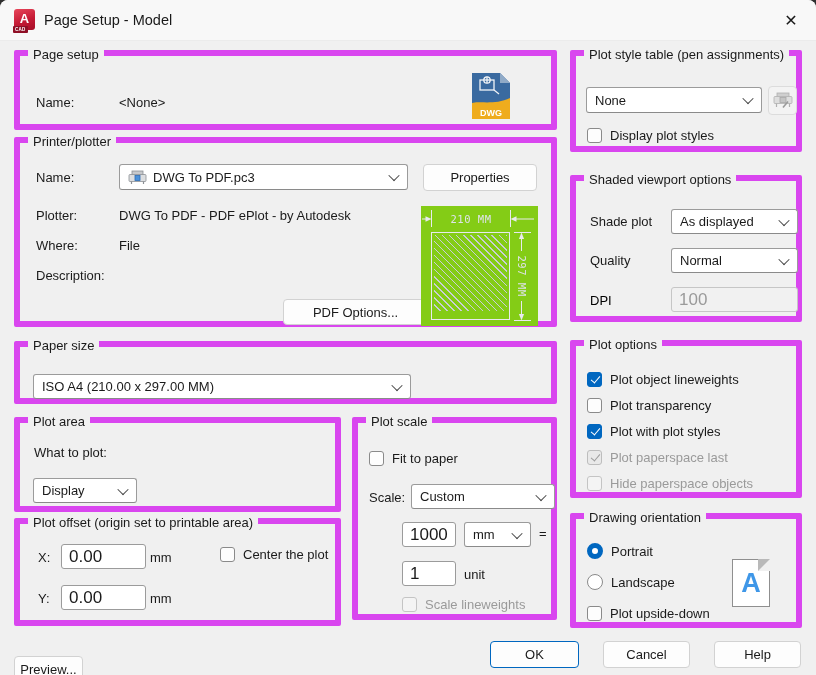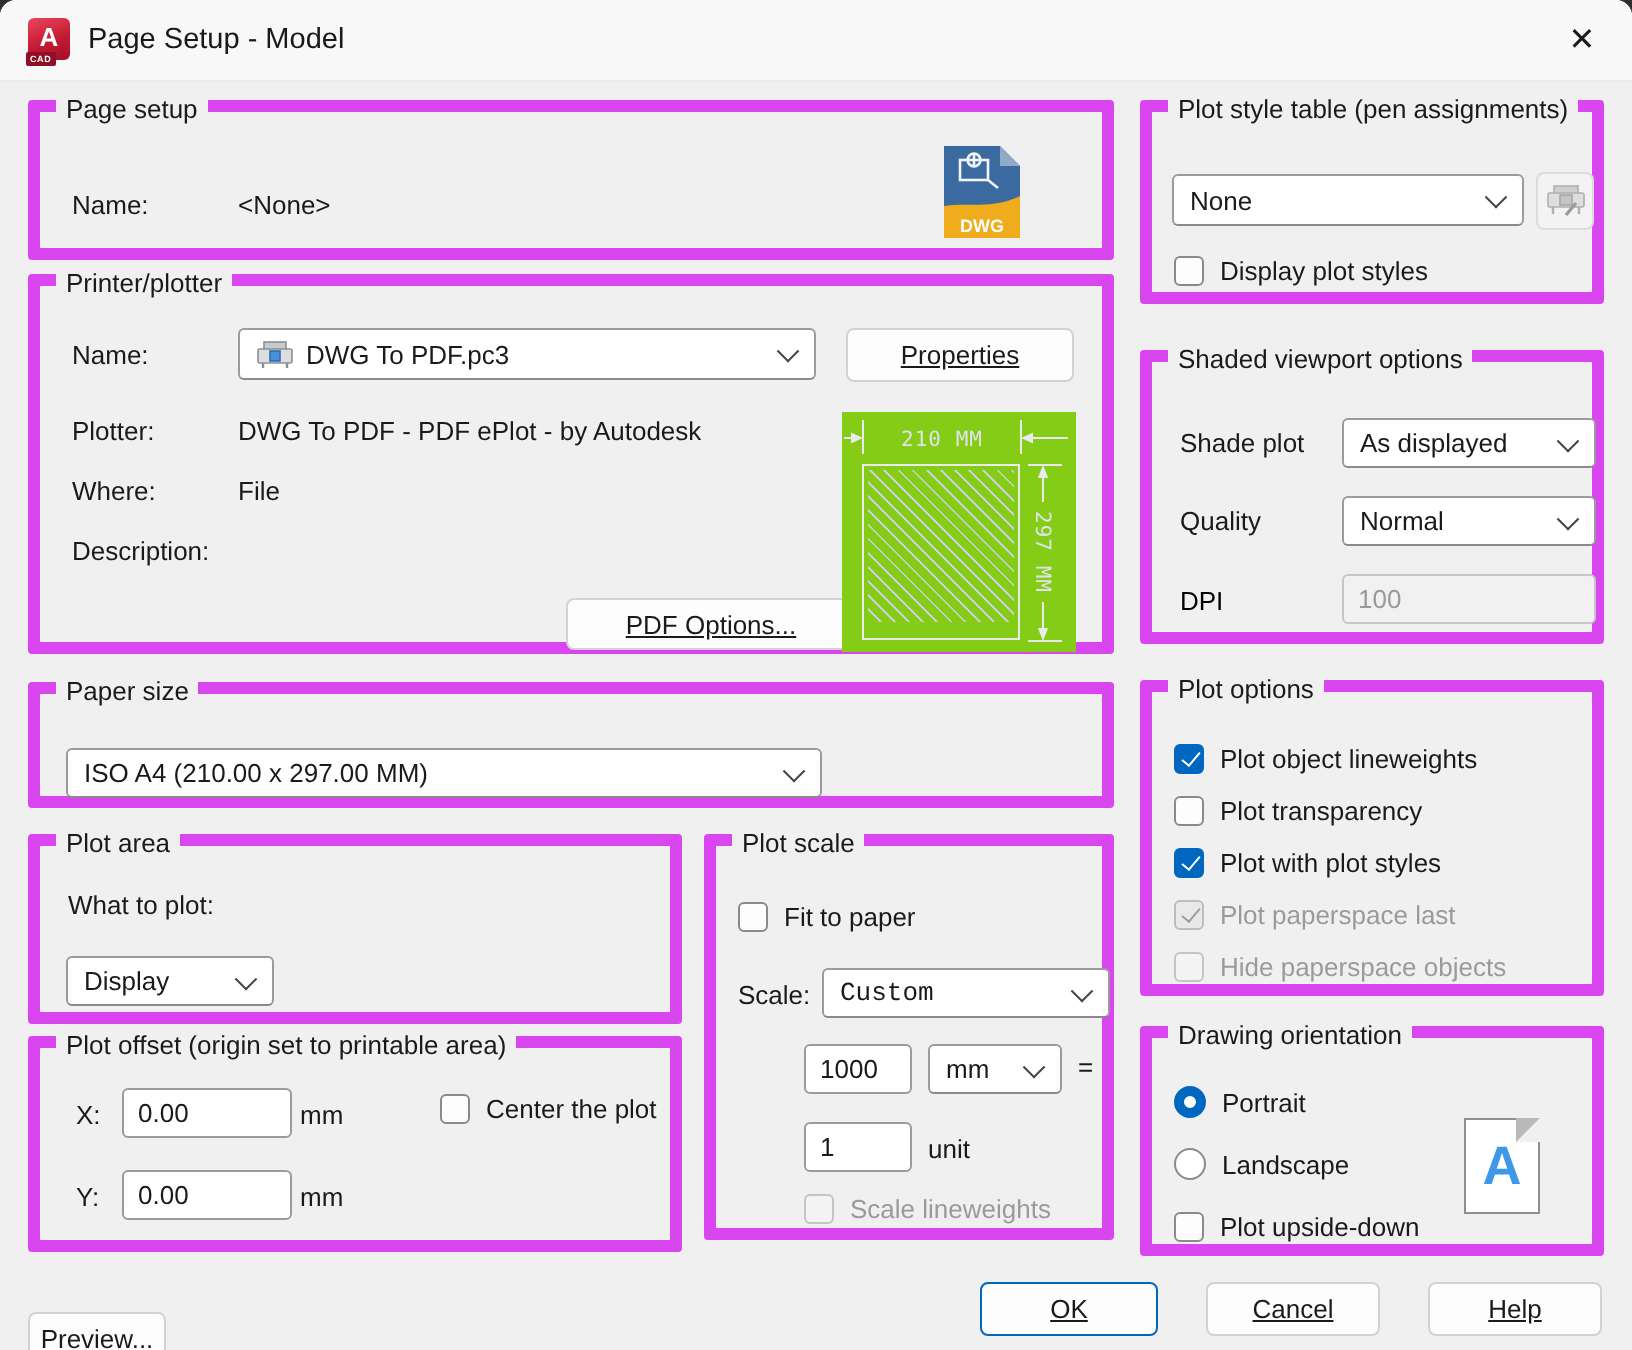--- a/index.html
+++ b/index.html
@@ -14,24 +14,24 @@
   
   .grp{position:absolute;border:6px solid #d946ef;border-radius:2px;box-sizing:border-box;}
   .legend{position:absolute;top:-9px;left:8px;background:#f0f0f0;padding:0 5px;font-size:13px;white-space:nowrap;}
   .lbl{position:absolute;font-size:13px;white-space:nowrap;}
   .lbl.dim{color:#000000;}
   
   .combo{position:absolute;height:25px;background:#fff;border:1px solid #9b9b9b;border-bottom-color:#8a8a8a;border-radius:3px;box-sizing:border-box;display:flex;align-items:center;padding:0 9px 0 8px;font-size:13px;cursor:default;}
   .combo .val{flex:1;overflow:hidden;white-space:nowrap;}
   .chev{width:7px;height:7px;border-right:1.4px solid #464646;border-bottom:1.4px solid #464646;transform:rotate(45deg) translate(-1px,-1px);flex:none;}
   
-  .txt{position:absolute;height:25px;background:#fff;border:1px solid #9b9b9b;border-radius:3px;box-sizing:border-box;font-size:13px;padding:0 7px;font-family:"Liberation Sans",sans-serif;color:#1a1a1a;outline:none;}
+  .txt{position:absolute;height:25px;background:#fff;border:1px solid #9b9b9b;border-radius:3px;box-sizing:border-box;font-size:17px;padding:0 7px;font-family:"Liberation Sans",sans-serif;color:#1a1a1a;outline:none;}
   .txt:disabled{background:#f1f1f1;border-color:#c6c6c6;color:#9a9a9a;}
   
-  .btn{position:absolute;background:#fdfdfd;border:1px solid #d2d2d2;border-radius:4px;box-sizing:border-box;display:flex;align-items:center;justify-content:center;font-size:13px;font-family:"Liberation Sans",sans-serif;color:#1a1a1a;cursor:pointer;text-decoration:underline;}
+  .btn{position:absolute;background:#fdfdfd;border:1px solid #d2d2d2;border-radius:4px;box-sizing:border-box;display:flex;align-items:center;justify-content:center;font-size:13px;font-family:"Liberation Sans",sans-serif;color:#1a1a1a;cursor:pointer;}
   .btn.default{border:1.5px solid #0067c0;}
   
   .row{position:absolute;display:flex;align-items:center;gap:8px;font-size:13px;white-space:nowrap;}
   .cb{width:15px;height:15px;border:1px solid #8a8a8a;border-radius:3px;background:#fdfdfd;box-sizing:border-box;flex:none;}
   .cb .tick{display:none;}
   .cb.checked{background:#0067c0;border-color:#0067c0;}
   .cb.checked .tick{display:block;width:4px;height:8px;border-right:1.6px solid #fff;border-bottom:1.6px solid #fff;transform:rotate(40deg);margin:1px 0 0 4.5px;}
   .cb.dis{background:#f4f4f4;border-color:#c4c4c4;}
   .cb.dis-checked{background:#e9e9e9;border-color:#bdbdbd;}
   .cb.dis-checked .tick{display:block;width:4px;height:8px;border-right:1.6px solid #9c9c9c;border-bottom:1.6px solid #9c9c9c;transform:rotate(40deg);margin:1px 0 0 4.5px;}
@@ -163,21 +163,21 @@
     <span class="lbl" style="left:130px;top:67px;">mm</span>
   </div>
 
   <div class="grp" style="left:352px;top:417px;width:205px;height:203px;">
     <span class="legend">Plot scale</span>
     <div class="row" style="left:11px;top:28px;">
       <span class="cb"></span>
       <span>Fit to paper</span>
     </div>
     <span class="lbl" style="left:11px;top:67px;">Scale:</span>
-    <div class="combo" style="left:53px;top:61px;width:144px;font-family:Liberation Mono, monospace;">
+    <div class="combo" style="left:53px;top:61px;width:144px;">
       <span class="val">Custom</span>
       <span class="chev"></span>
     </div>
     <input class="txt" style="left: 44px; top: 99px; width: 54px;" value="1000">
     <div class="combo" style="left:106px;top:99px;width:67px;">
       <span class="val">mm</span>
       <span class="chev"></span>
     </div>
     <span class="lbl" style="left:181px;top:103px;">=</span>
     <input class="txt" style="left: 44px; top: 138px; width: 54px;" value="1">

